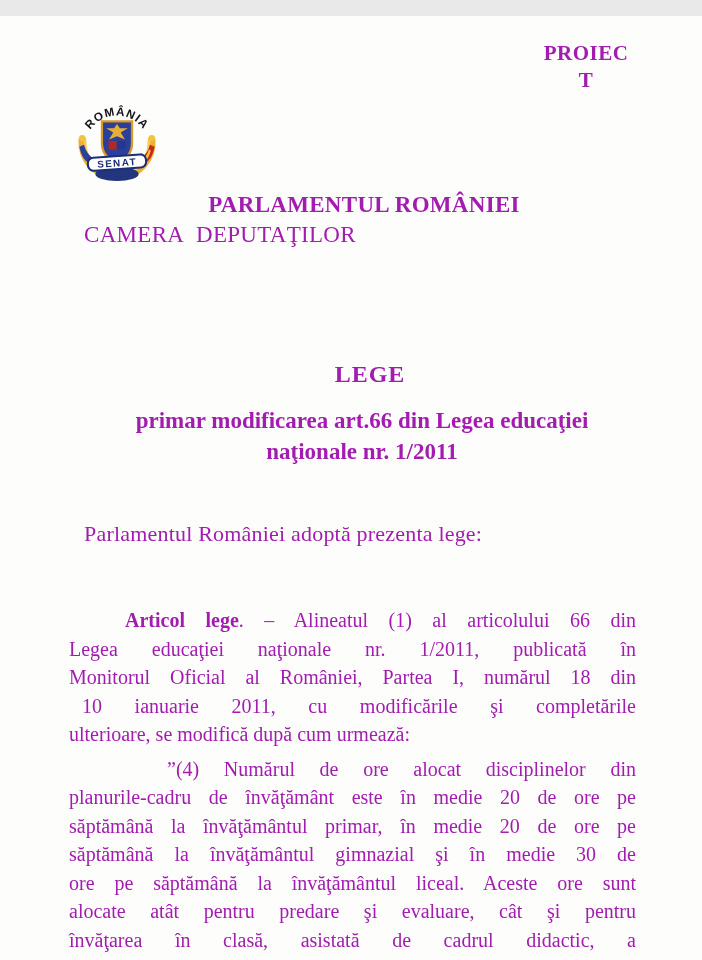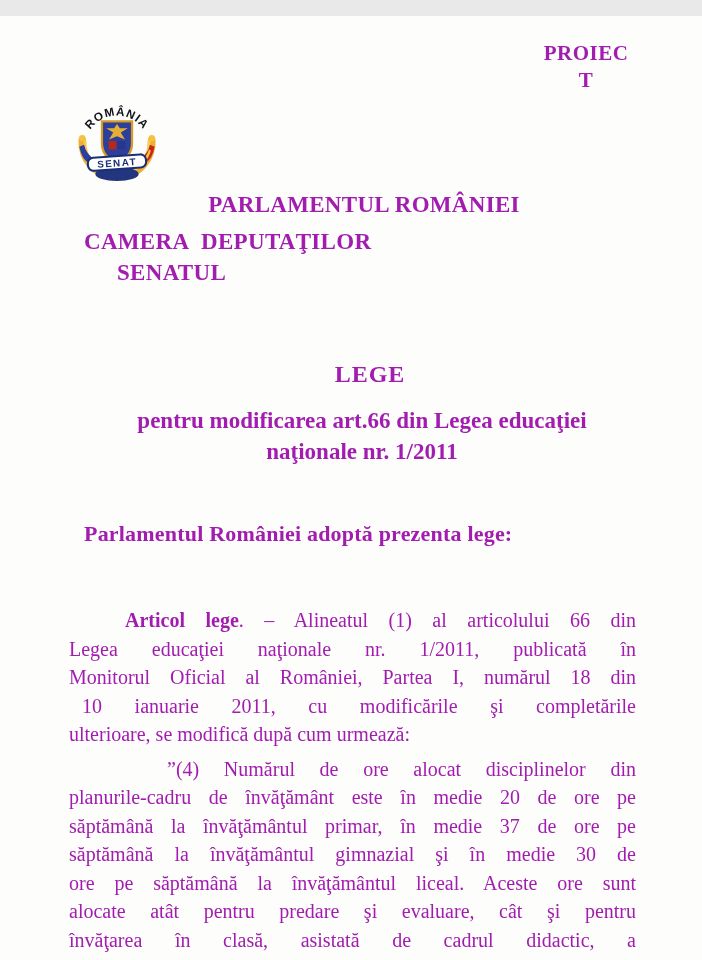--- a/index.html
+++ b/index.html
@@ -19,39 +19,39 @@
     letter-spacing:.5px;
   }
   
   .emblem{position:absolute;left:70px;top:78px;width:94px;height:94px;}
   
   .parliament{
     position:absolute;top:176px;left:24px;width:680px;
     text-align:center;font-weight:bold;font-size:23px;letter-spacing:.3px;
   }
   .chamber{
-    position:absolute;top:213px;left:84px;
-    font-weight:bold;font-size:23px;word-spacing:7px;letter-spacing:.3px;
+    position:absolute;top:206px;left:84px;
+    font-weight:normal;font-size:23px;word-spacing:7px;letter-spacing:.3px;
   }
   .senate{
     position:absolute;top:244px;left:117px;
     font-weight:bold;font-size:23px;letter-spacing:.3px;
   }
   
   .law-heading{
     position:absolute;top:345px;left:30px;width:680px;
     text-align:center;font-weight:bold;font-size:24px;letter-spacing:1px;
   }
   .law-subtitle{
     position:absolute;top:389px;left:22px;width:680px;
     text-align:center;font-weight:bold;font-size:23px;line-height:31px;
   }
   .enactment{
     position:absolute;top:505px;left:84px;
-    font-weight:bold;font-size:22px;letter-spacing:.2px;
+    font-weight:normal;font-size:22px;letter-spacing:.2px;
   }
   
   .article{
     position:absolute;top:590px;left:69px;width:567px;
     font-size:20px;line-height:28.5px;
   }
   .jline{text-align:justify;text-align-last:justify;}
   .jline.last{text-align-last:left;}
   .indent-lead{padding-left:56px;}
   .indent-small{padding-left:13px;}
@@ -99,44 +99,43 @@
       </g>
 
       <text font-family="Liberation Sans, sans-serif" font-size="12.5" font-weight="bold" fill="#14141C" letter-spacing="1">
         <textPath href="#arcTop" startOffset="50%" text-anchor="middle">ROMÂNIA</textPath>
       </text>
     </svg>
   </div>
 
   <div class="parliament">PARLAMENTUL ROMÂNIEI</div>
   <div class="chamber">CAMERA DEPUTAŢILOR</div>
-  <div class="senate">SENATUL</div>
 
   <div class="law-heading">LEGE</div>
   <div class="law-subtitle">
-    <div>pentru modificarea art.66 din Legea educaţiei</div>
+    <div>primar modificarea art.66 din Legea educaţiei</div>
     <div>naţionale nr. 1/2011</div>
   </div>
 
   <div class="enactment">Parlamentul României adoptă prezenta lege:</div>
 
   <div class="article">
     <div class="p1">
       <div class="jline indent-lead">
         <span class="bold">Articol lege</span><span>. – Alineatul (1) al articolului 66 din</span>
       </div>
       <div class="jline">Legea educaţiei naţionale nr. 1/2011, publicată în</div>
       <div class="jline">Monitorul Oficial al României, Partea I, numărul 18 din</div>
       <div class="jline indent-small">10 ianuarie 2011, cu modificările şi completările</div>
       <div class="jline last">ulterioare, se modifică după cum urmează:</div>
     </div>
     <div class="p2">
       <div class="jline indent-quote">”(4) Numărul de ore alocat disciplinelor din</div>
       <div class="jline">planurile-cadru de învăţământ este în medie 20 de ore pe</div>
-      <div class="jline">săptămână la învăţământul primar, în medie 37 de ore pe</div>
+      <div class="jline">săptămână la învăţământul primar, în medie 20 de ore pe</div>
       <div class="jline">săptămână la învăţământul gimnazial şi în medie 30 de</div>
       <div class="jline">ore pe săptămână la învăţământul liceal. Aceste ore sunt</div>
       <div class="jline">alocate atât pentru predare şi evaluare, cât şi pentru</div>
       <div class="jline">învăţarea în clasă, asistată de cadrul didactic, a</div>
       <div class="jline last">conţinuturilor predate.„</div>
     </div>
   </div>
 
 </div>
 

